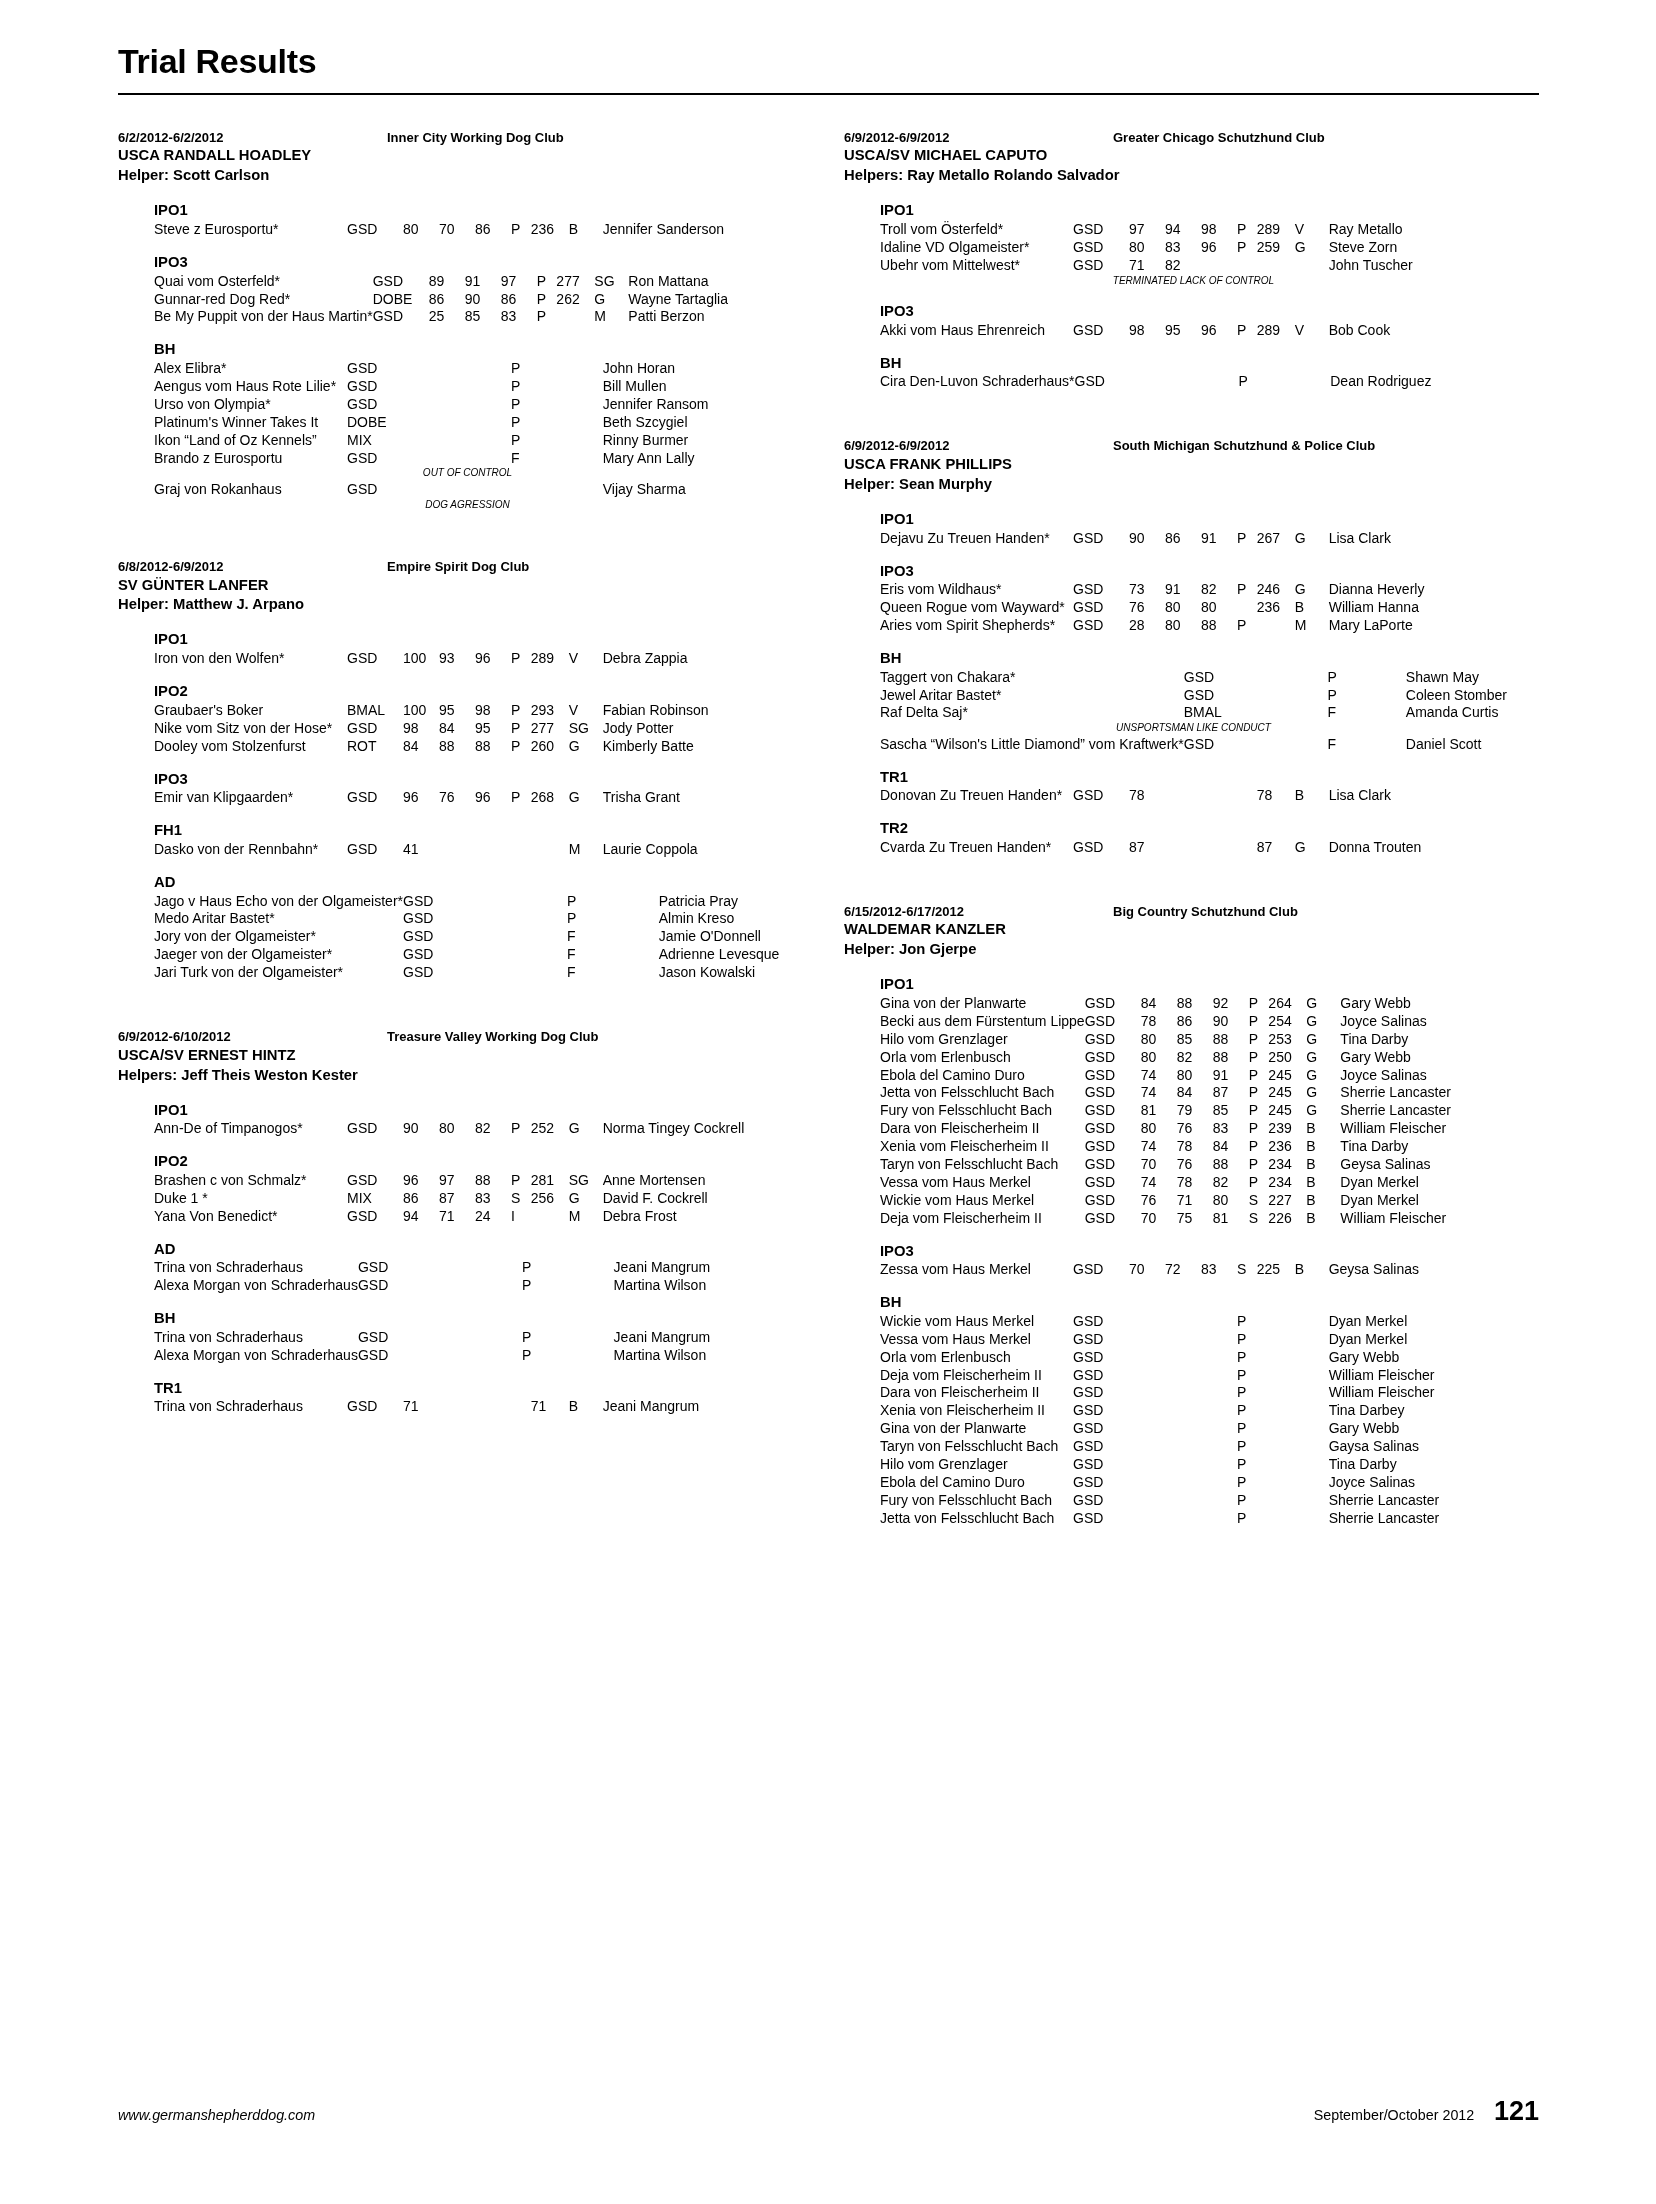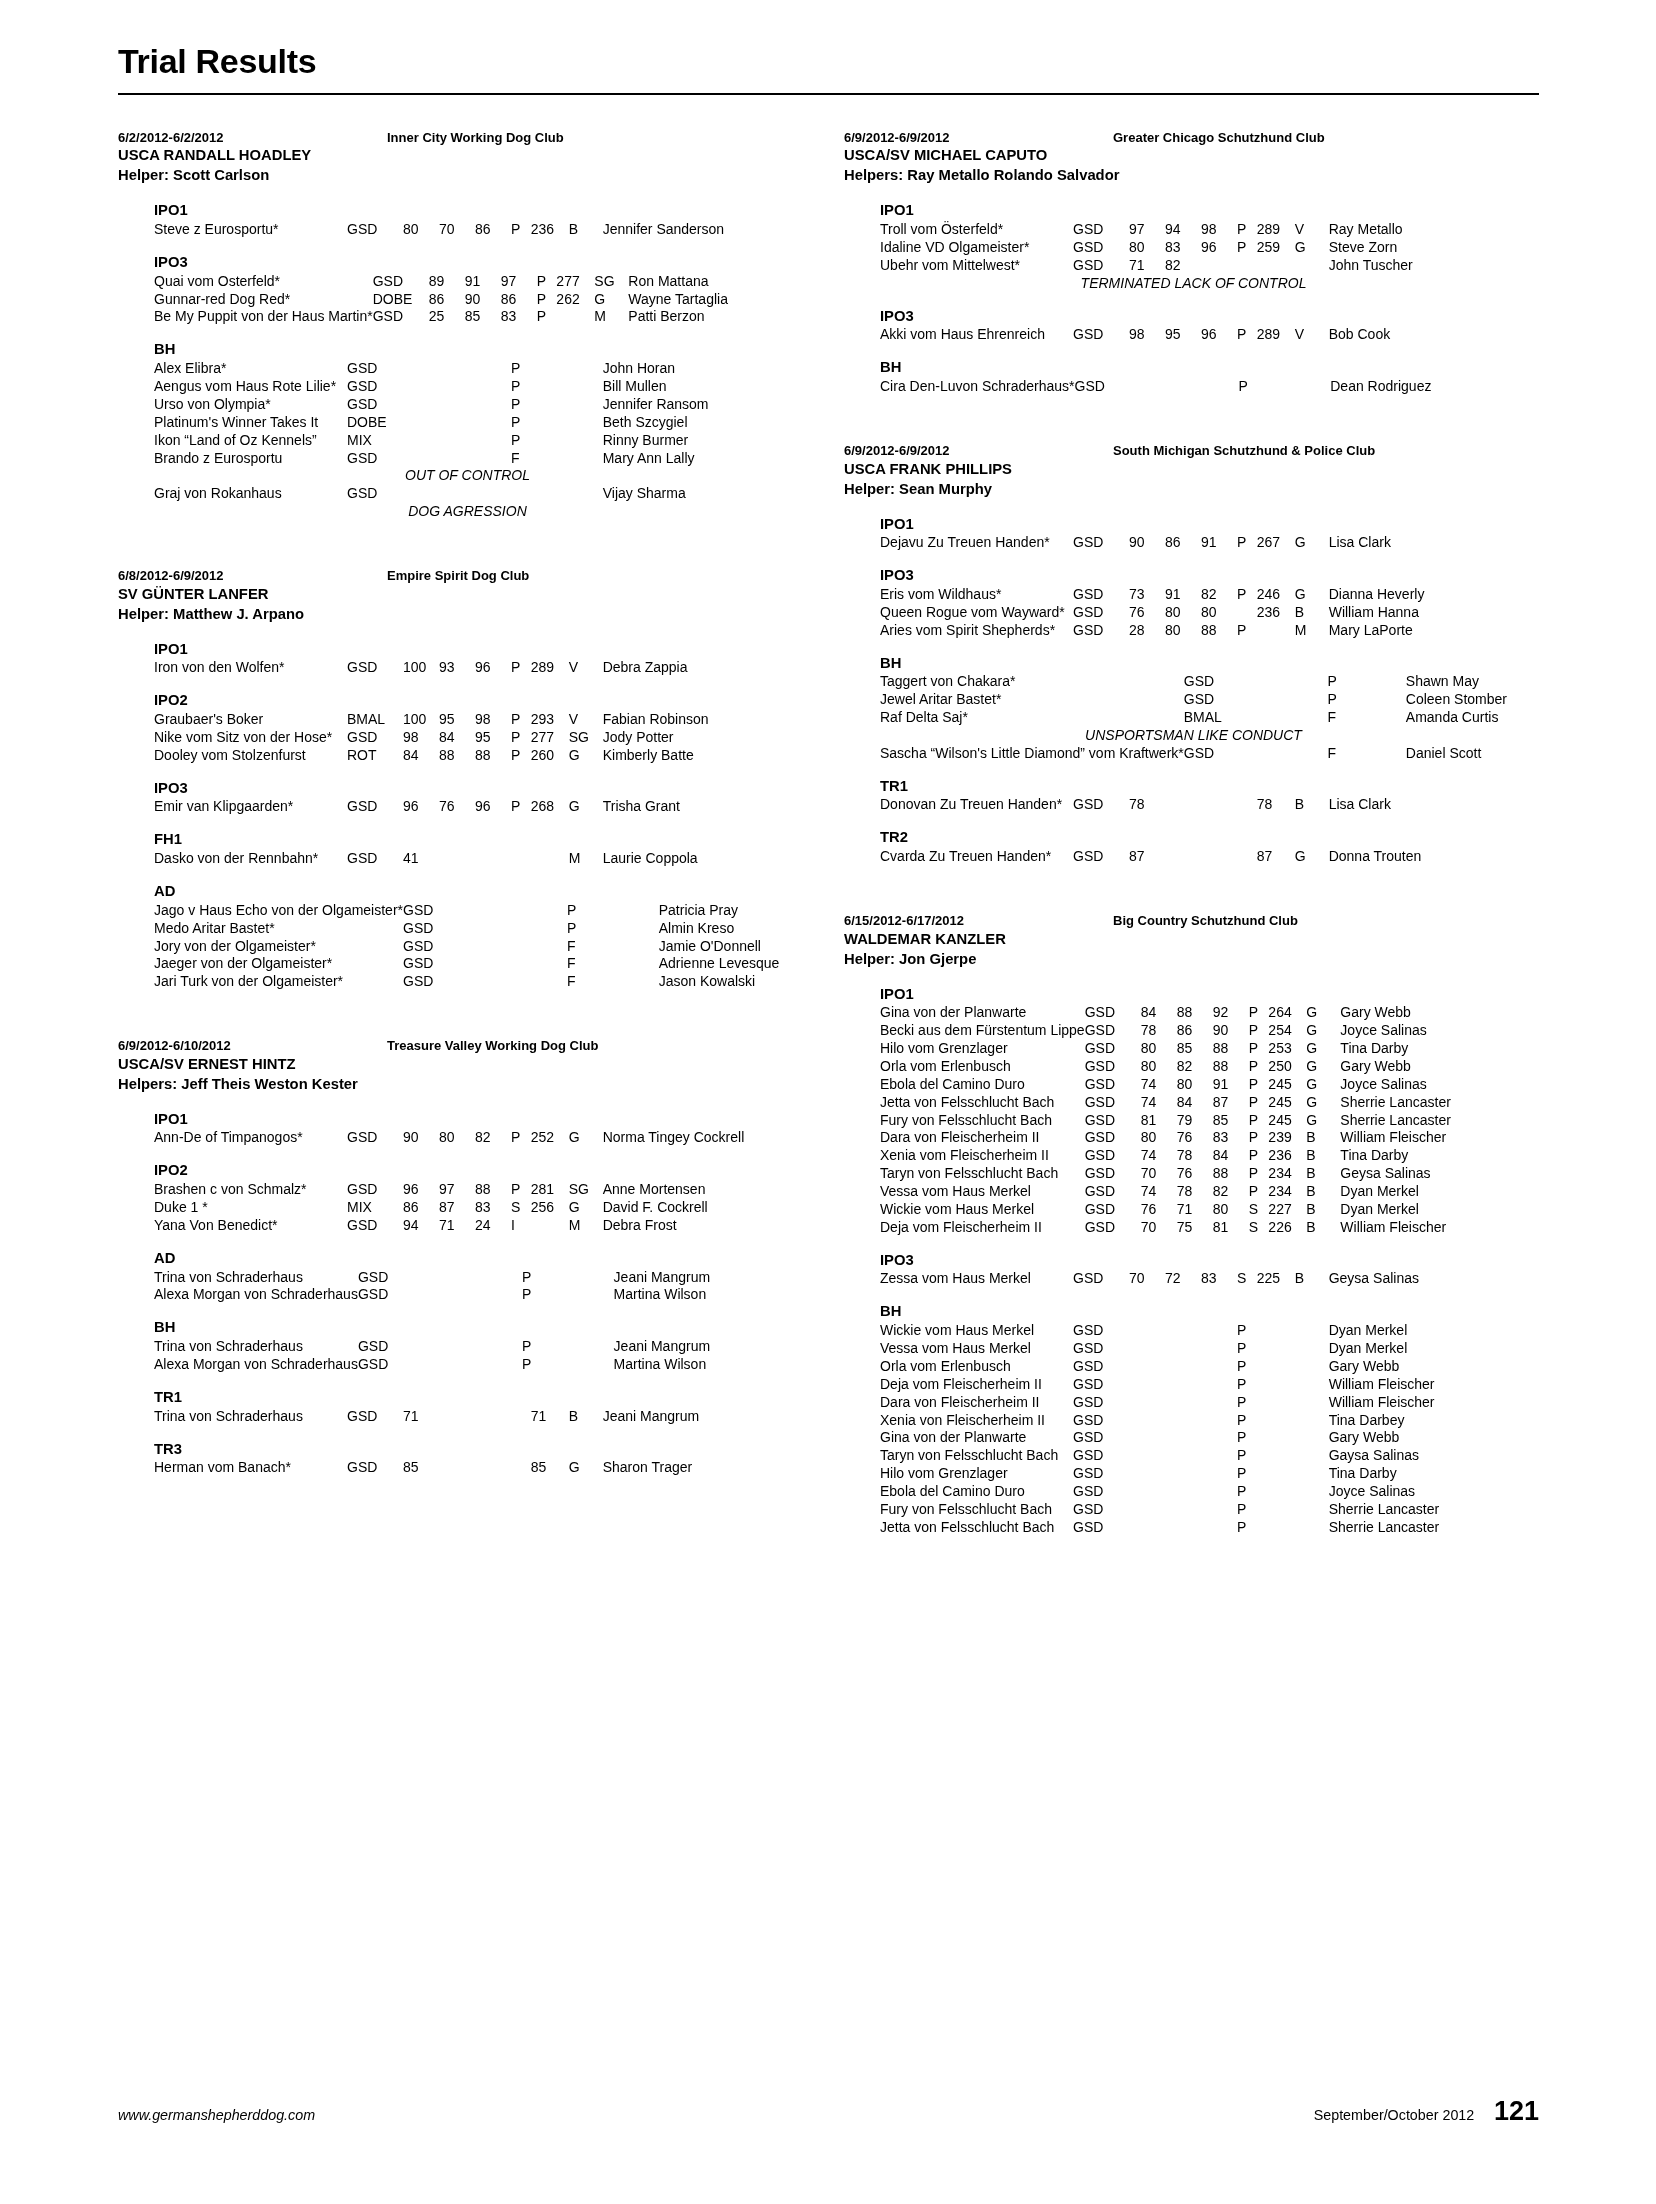--- a/index.html
+++ b/index.html
@@ -127,21 +127,21 @@
   }
   td.c-handler {
     white-space: normal;
   }
   .note-row td {
     padding-top: 0;
     padding-bottom: 5.4px;
   }
   .note {
     font-style: italic;
-    font-size: 14px;
+    font-size: 10px;
     text-align: center;
     display: block;
   }
   
   .footer {
     position: absolute;
     left: 118px;
     right: 118px;
     bottom: 78px;
     display: flex;
@@ -640,38 +640,20 @@
                   <td class="c-s2"></td>
                   <td class="c-s3"></td>
                   <td class="c-p"></td>
                   <td class="c-total">71</td>
                   <td class="c-rating">B</td>
                   <td class="c-handler">Jeani Mangrum</td>
                 </tr>
               </tbody>
             </table>
           </div>
-          <div class="section">
-            <div class="section-title">TR3</div>
-            <table class="results">
-              <tbody>
-                <tr>
-                  <td class="c-dog">Herman  vom Banach*</td>
-                  <td class="c-breed">GSD</td>
-                  <td class="c-s1">85</td>
-                  <td class="c-s2"></td>
-                  <td class="c-s3"></td>
-                  <td class="c-p"></td>
-                  <td class="c-total">85</td>
-                  <td class="c-rating">G</td>
-                  <td class="c-handler">Sharon Trager</td>
-                </tr>
-              </tbody>
-            </table>
-          </div>
         </div>
       </div>
     <div class="col" id="col-1">
         <div class="event">
           <div class="event-head">
             <div class="event-line1">
               <div class="event-dates">6/9/2012-6/9/2012</div>
               <div class="event-club">Greater Chicago Schutzhund Club</div>
             </div>
             <div class="event-judge">USCA/SV MICHAEL CAPUTO</div>

